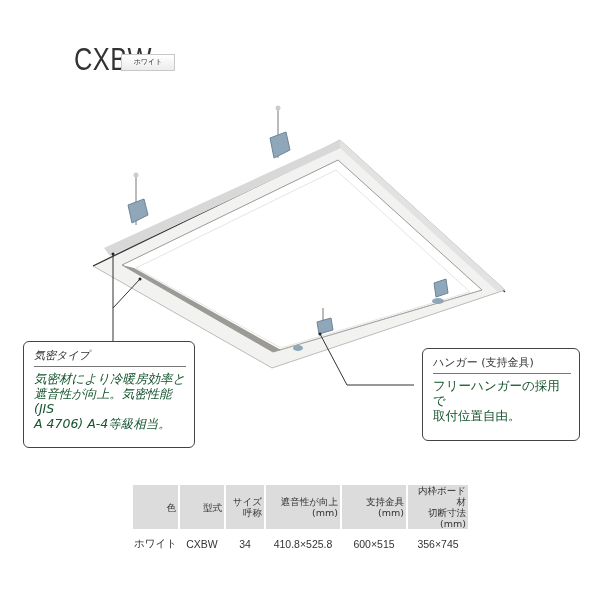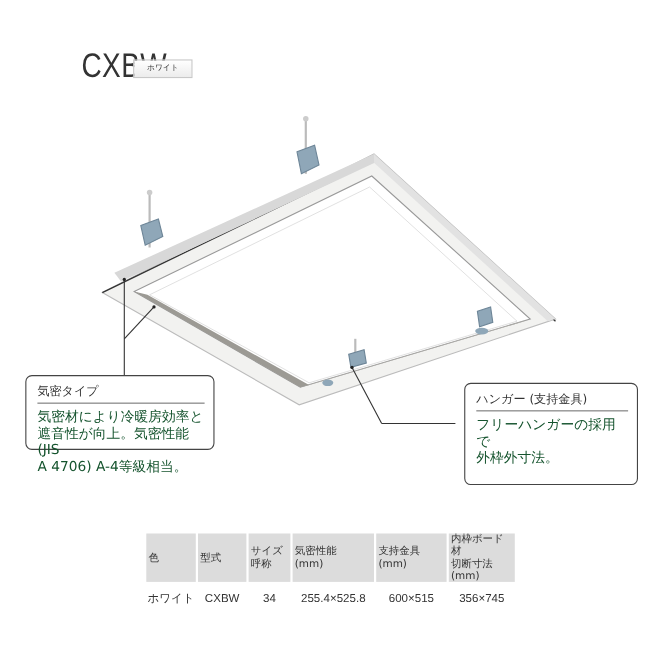--- a/index.html
+++ b/index.html
@@ -23,29 +23,29 @@
       position: absolute; border: 1px solid #444; border-radius: 6px; background: #fff;
       padding: 6px 8px 6px 10px; box-sizing: border-box;
     }
     .callout .c-title {
       font-size: 11px; color: #333; padding-bottom: 3px; border-bottom: 1.5px solid #777;
       margin-bottom: 4px; white-space: nowrap;
     }
     .callout .c-body {
       font-size: 12.5px; color: #14532d; line-height: 15px; white-space: pre-line;
     }
-    #callout-airtight { left: 23px; top: 341px; width: 172px; height: 68px; }
+    #callout-airtight { left: 23px; top: 341px; width: 172px; height: 107px; font-style: italic; }
     #callout-hanger { left: 422px; top: 348px; width: 158px; height: 93px; }
     .spec-table {
       position: absolute; left: 131px; top: 485px; border-collapse: separate; border-spacing: 2px 0;
       font-size: 9.5px; color: #333;
     }
     .spec-table th {
       background: #dcdcdc; font-weight: normal; height: 43px; padding: 0 2px; line-height: 11px;
-      text-align: left; vertical-align: middle; white-space: pre-line;
+      text-align: right; vertical-align: middle; white-space: pre-line;
     }
     .spec-table td {
       height: 28px; text-align: center; vertical-align: middle; font-size: 10.5px;
       font-family: "Liberation Sans", sans-serif; white-space: nowrap;
     }
   </style>
 </head>
 <body>
 
 <div class="title">CXBW</div>
@@ -105,42 +105,42 @@
 <div class="callout" id="callout-airtight">
   <div class="c-title">気密タイプ</div>
   <div class="c-body">気密材により冷暖房効率と
 遮音性が向上。気密性能(JIS
 A 4706) A-4等級相当。</div>
 </div>
 
 <div class="callout" id="callout-hanger">
   <div class="c-title">ハンガー (支持金具)</div>
   <div class="c-body">フリーハンガーの採用で
-外枠外寸法。</div>
+取付位置自由。</div>
 </div>
 
 <table class="spec-table">
   <thead>
     <tr>
       <th style="width:38px">色</th>
       <th style="width:40px">型式</th>
       <th style="width:34px">サイズ
 呼称</th>
-      <th style="width:70px">気密性能
+      <th style="width:70px">遮音性が向上
 (mm)</th>
       <th style="width:60px">支持金具
 (mm)</th>
       <th style="width:56px">内枠ボード材
 切断寸法
 (mm)</th>
     </tr>
   </thead>
   <tbody>
     <tr>
       <td>ホワイト</td>
       <td>CXBW</td>
       <td>34</td>
-      <td>255.4×525.8</td>
+      <td>410.8×525.8</td>
       <td>600×515</td>
       <td>356×745</td>
     </tr>
   </tbody>
 </table>
 
 </body></html>

